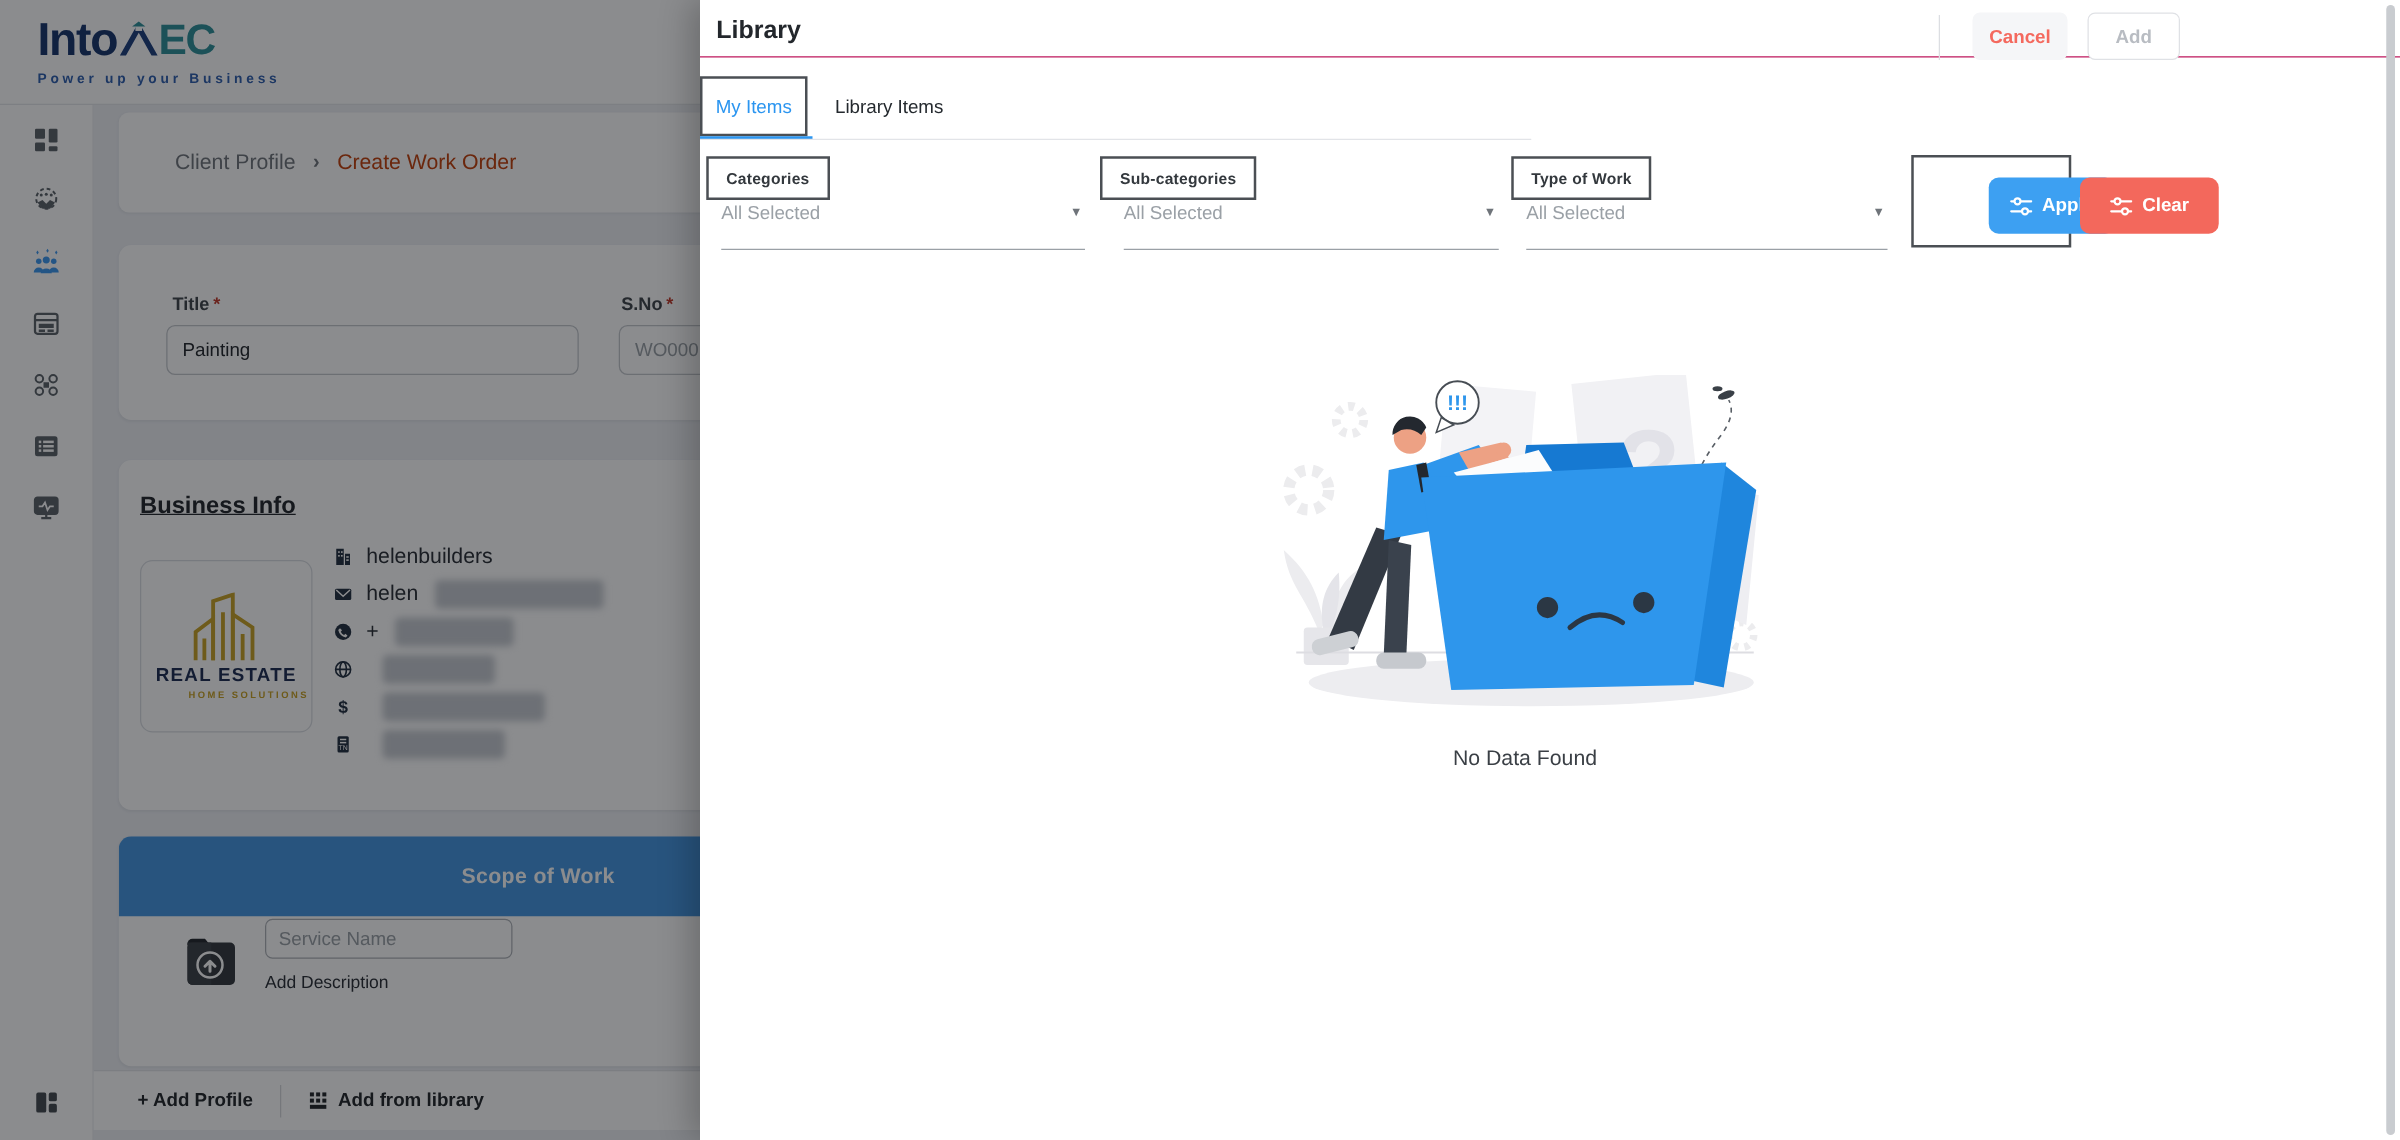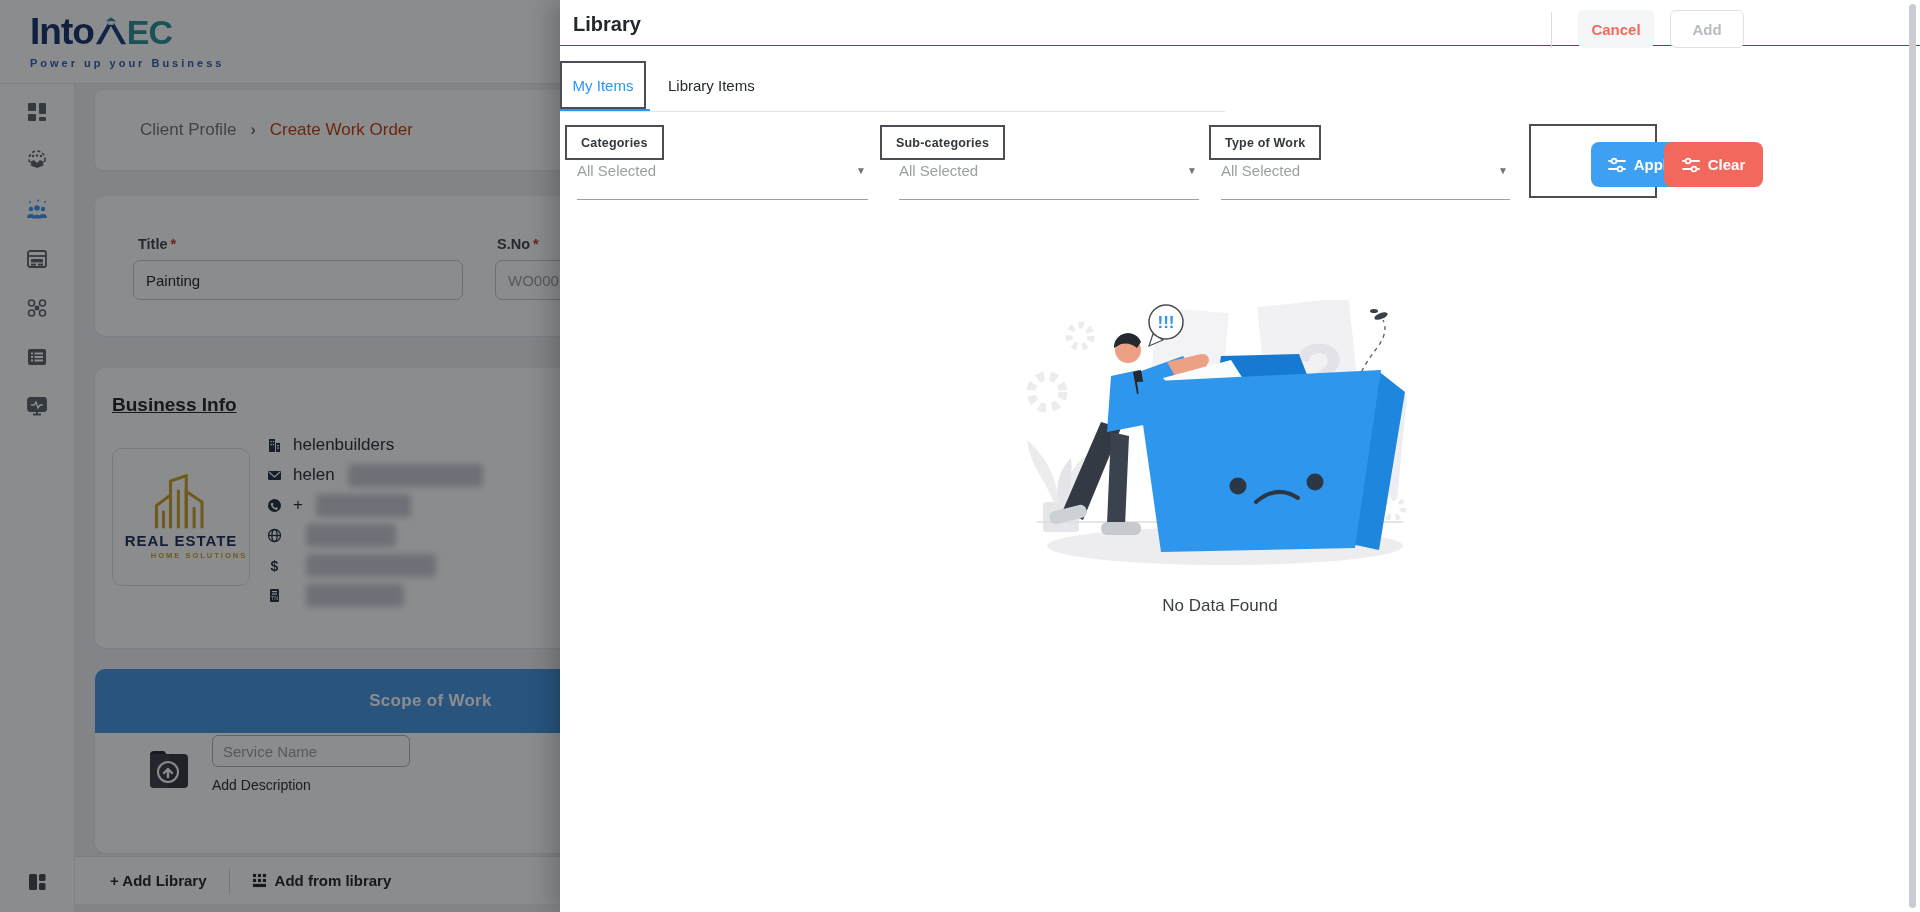--- a/index.html
+++ b/index.html
@@ -102,21 +102,21 @@
   .f-label { font-size:12.5px; font-weight:700; color:#33383d; letter-spacing:.2px; }
   .f-select { position:absolute; top:50px; left:12px; right:12px; height:26px; cursor:pointer; }
   .f2 .f-select { left:19px; right:1px; }
   .f-value { font-size:15px; color:#9aa0a6; }
   .f-caret { position:absolute; right:2px; top:3px; font-size:10px; color:#6f747a; }
   .f-underline { position:absolute; left:0; right:0; bottom:-12px; height:1px; background:#9aa0a6; }
 
   .apply-focus { position:absolute; left:969px; top:12px; width:128px; height:74px; border:2px solid #4b4f54; }
   .btn-apply { position:absolute; left:983px; top:30px; width:101px; height:45px; background:#3da0f2; color:#fff;
     border-radius:8px; gap:8px;margin-left:48px; }
-  .btn-clear { position:absolute; left:1104px; top:30px; width:99px; height:45px; background:#f3685c; color:#fff;
+  .btn-clear { position:absolute; left:1104px; top:30px; width:111px; height:45px; background:#f3685c; color:#fff;
     border-radius:8px; gap:8px; }
   .sliders-ic { width:18px; height:16px; }
 
   .empty { position:absolute; left:465px; top:300px; width:390px; text-align:center; }
   .empty-msg { margin-top:22px; font-size:17px; color:#3a3f45; }
 
   .panel-scrollbar { position:absolute; right:4px; top:4px; width:7px; height:904px; background:#c9ccd0;
     border-radius:4px; cursor:pointer; }
 </style>
 </head>
@@ -333,21 +333,21 @@
               <circle cx="22" cy="27" r="10" fill="none" stroke="#fff" stroke-width="2"></circle>
               <path d="M22 32 v-8 m0 0 l-4 4 m4 -4 l4 4" stroke="#fff" stroke-width="2.4" fill="none" stroke-linecap="round"></path>
             </svg>
         </span>
         <input class="svc-input" placeholder="Service Name" style="">
         <span class="add-desc">Add Description</span>
       </div>
     </div>
 
     <div class="bottom-bar">
-      <span class="bb-btn">+ Add Library</span>
+      <span class="bb-btn">+ Add Profile</span>
       <span class="bb-divider"></span>
       <span class="bb-btn">
         <svg viewBox="0 0 16 16" width="15" height="15" fill="#23272b">
             <rect x="1" y="1" width="3.4" height="3.4"></rect>
             <rect x="6.3" y="1" width="3.4" height="3.4"></rect>
             <rect x="11.6" y="1" width="3.4" height="3.4"></rect>
             <rect x="1" y="6.3" width="3.4" height="3.4"></rect>
             <rect x="6.3" y="6.3" width="3.4" height="3.4"></rect>
             <rect x="11.6" y="6.3" width="3.4" height="3.4"></rect>
             <rect x="1" y="11.6" width="14" height="3.4"></rect>

